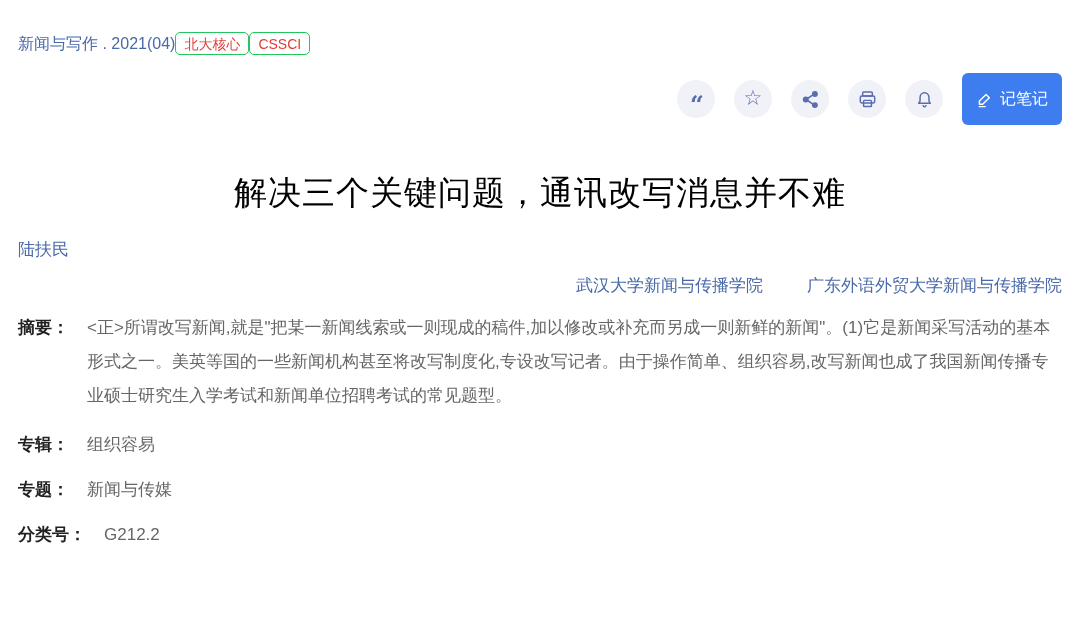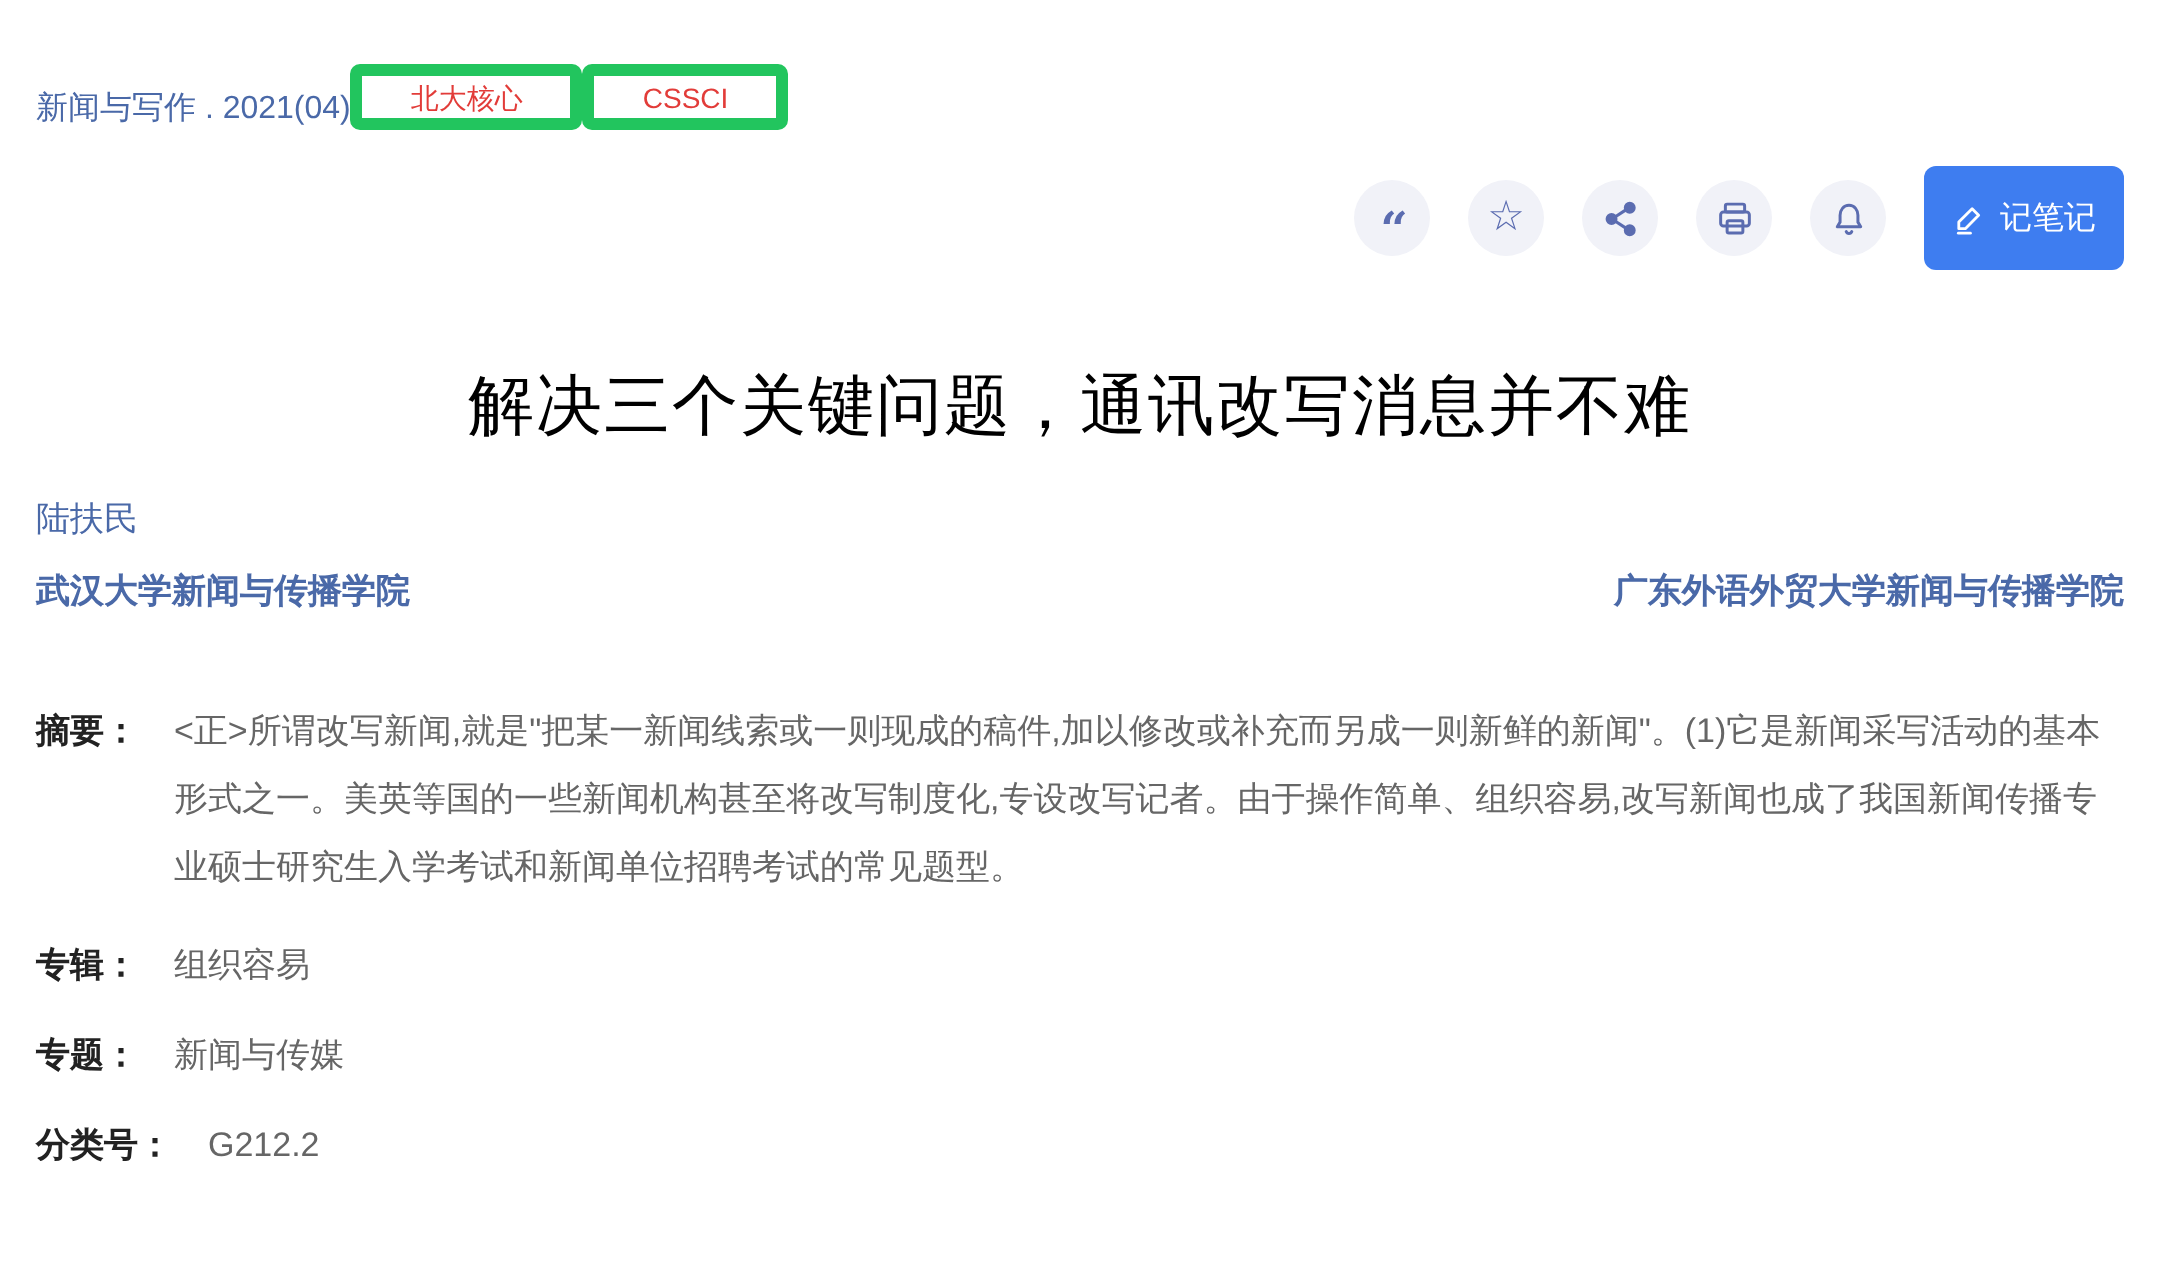--- a/index.html
+++ b/index.html
@@ -9,22 +9,22 @@
     font-family: "Liberation Sans", "DejaVu Sans", sans-serif;
     color: #333; overflow: hidden;
   }
   .page { padding: 0 18px; }
 
   
   .journal-row { margin-top: 32px; display: flex; align-items: flex-end; }
   .journal-link { color: #4a69a8; font-size: 16px; text-decoration: none; cursor: pointer; }
   .badge {
     display: inline-block; font-size: 14px; line-height: 1;
-    color: #e23c39; border: 6px solid #22c55e; border-radius: 5px;
-    padding: 4px 24px 3px; background: #fff;
+    color: #e23c39; border: 1px solid #22c55e; border-radius: 5px;
+    padding: 4px 8px 3px; background: #fff;
   }
 
   
   .action-row { margin-top: 18px; display: flex; justify-content: flex-end; align-items: center; gap: 19px; }
   .icon-circle {
     width: 38px; height: 38px; border-radius: 50%;
     background: #f1f2f8; color: #5b6cb0;
     display: flex; align-items: center; justify-content: center;
     cursor: pointer; flex: 0 0 auto;
   }
@@ -41,25 +41,25 @@
     font-family: inherit;
   }
 
   
   .article-title {
     margin-top: 46px; text-align: center;
     font-size: 33px; font-weight: 500; color: #000000; letter-spacing: 1px;
   }
   .author-line { margin-top: 22px; text-align: left; }
   .author-link { color: #4a69a8; font-size: 17px; text-decoration: none; cursor: pointer; }
-  .affil-line { margin-top: 13px; text-align: center; display: flex; justify-content: space-between; gap: 44px; font-weight: bold; }
+  .affil-line { margin-top: 13px; text-align: center; display: flex; justify-content: flex-end; gap: 44px; }
   .affil-link { color: #4a69a8; font-size: 17px; text-decoration: none; cursor: pointer; }
 
   
-  .fields { margin-top: 42px; }
+  .fields { margin-top: 14px; }
   .field-row { display: flex; align-items: flex-start; font-size: 17px; line-height: 34px; }
   .field-row + .field-row { margin-top: 12px; }
   .field-row.single { line-height: 24px; }
   .field-row.single + .field-row.single { margin-top: 21px; }
   .field-label { font-weight: bold; color: #222; white-space: nowrap; margin-right: 18px; }
   .field-value { flex: 1; }
   .v-gray { color: #666; }
   .v-orange { color: #f2671c; cursor: pointer; }
 </style>
 </head>

